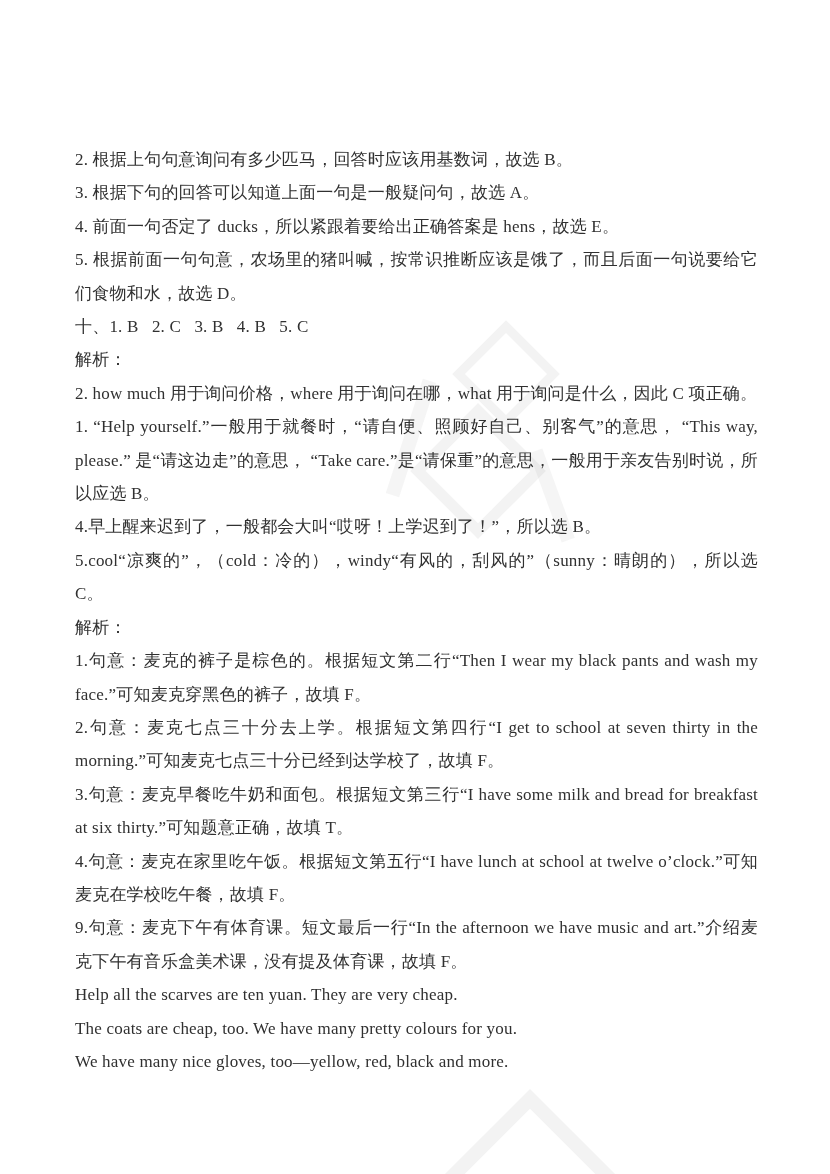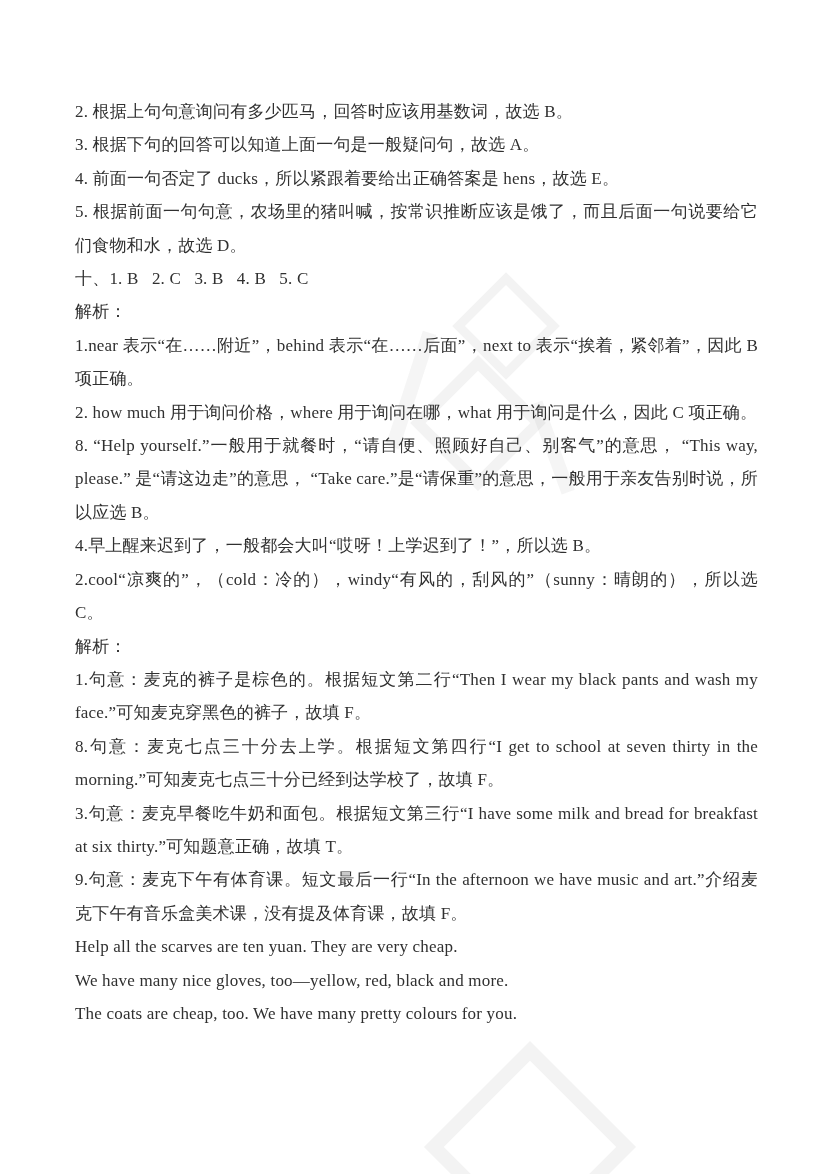--- a/index.html
+++ b/index.html
@@ -6,21 +6,21 @@
   html, body { margin: 0; padding: 0; }
   body {
     width: 830px;
     height: 1174px;
     background: #ffffff;
     position: relative;
     overflow: hidden;
     font-family: "Liberation Serif", "DejaVu Serif", serif;
     color: #303030;
   }
-  .page { position: absolute; inset: 0; background: #ffffff; }
+  .page { position: absolute; inset: 0; background: #ffffff; margin-top: 48px; }
   .content {
     position: absolute;
     left: 75px;
     top: 95px;
     width: 683px;
   }
   .para {
     margin: 0;
     font-size: 17px;
     line-height: 33.4px;
@@ -58,28 +58,28 @@
     <div class="wm-diamond wm-d3"></div>
   </div>
 
   <div class="content">
     <p class="para">2. 根据上句句意询问有多少匹马，回答时应该用基数词，故选 B。</p>
     <p class="para">3. 根据下句的回答可以知道上面一句是一般疑问句，故选 A。</p>
     <p class="para">4. 前面一句否定了 ducks，所以紧跟着要给出正确答案是 hens，故选 E。</p>
     <p class="para">5. 根据前面一句句意，农场里的猪叫喊，按常识推断应该是饿了，而且后面一句说要给它们食物和水，故选 D。</p>
     <p class="para">十、1. B&nbsp;&nbsp;&nbsp;2. C&nbsp;&nbsp;&nbsp;3. B&nbsp;&nbsp;&nbsp;4. B&nbsp;&nbsp;&nbsp;5. C</p>
     <p class="para">解析：</p>
-    <p class="para">1.near 表示“在……附近”，behind 表示“在……后面”，next to 表示“挨着，紧邻着”，因此 B 项正确。</p>
     <p class="para">2. how much 用于询问价格，where 用于询问在哪，what 用于询问是什么，因此 C 项正确。</p>
-    <p class="para">8. “Help yourself.”一般用于就餐时，“请自便、照顾好自己、别客气”的意思， “This way, please.” 是“请这边走”的意思， “Take care.”是“请保重”的意思，一般用于亲友告别时说，所以应选 B。</p>
+    <p class="para">1. “Help yourself.”一般用于就餐时，“请自便、照顾好自己、别客气”的意思， “This way, please.” 是“请这边走”的意思， “Take care.”是“请保重”的意思，一般用于亲友告别时说，所以应选 B。</p>
     <p class="para">4.早上醒来迟到了，一般都会大叫“哎呀！上学迟到了！”，所以选 B。</p>
-    <p class="para">2.cool“凉爽的”，（cold：冷的），windy“有风的，刮风的”（sunny：晴朗的），所以选 C。</p>
+    <p class="para">5.cool“凉爽的”，（cold：冷的），windy“有风的，刮风的”（sunny：晴朗的），所以选 C。</p>
     <p class="para">解析：</p>
     <p class="para">1.句意：麦克的裤子是棕色的。根据短文第二行“Then I wear my black pants and wash my face.”可知麦克穿黑色的裤子，故填 F。</p>
-    <p class="para">8.句意：麦克七点三十分去上学。根据短文第四行“I get to school at seven thirty in the morning.”可知麦克七点三十分已经到达学校了，故填 F。</p>
+    <p class="para">2.句意：麦克七点三十分去上学。根据短文第四行“I get to school at seven thirty in the morning.”可知麦克七点三十分已经到达学校了，故填 F。</p>
     <p class="para">3.句意：麦克早餐吃牛奶和面包。根据短文第三行“I have some milk and bread for breakfast at six thirty.”可知题意正确，故填 T。</p>
+    <p class="para">4.句意：麦克在家里吃午饭。根据短文第五行“I have lunch at school at twelve o’clock.”可知麦克在学校吃午餐，故填 F。</p>
     <p class="para">9.句意：麦克下午有体育课。短文最后一行“In the afternoon we have music and art.”介绍麦克下午有音乐盒美术课，没有提及体育课，故填 F。</p>
     <p class="para">Help all the scarves are ten yuan. They are very cheap.</p>
+    <p class="para">The coats are cheap, too. We have many pretty colours for you.</p>
     <p class="para">We have many nice gloves, too—yellow, red, black and more.</p>
-    <p class="para">The coats are cheap, too. We have many pretty colours for you.</p>
   </div>
 
 </div>
 
 </body></html>

